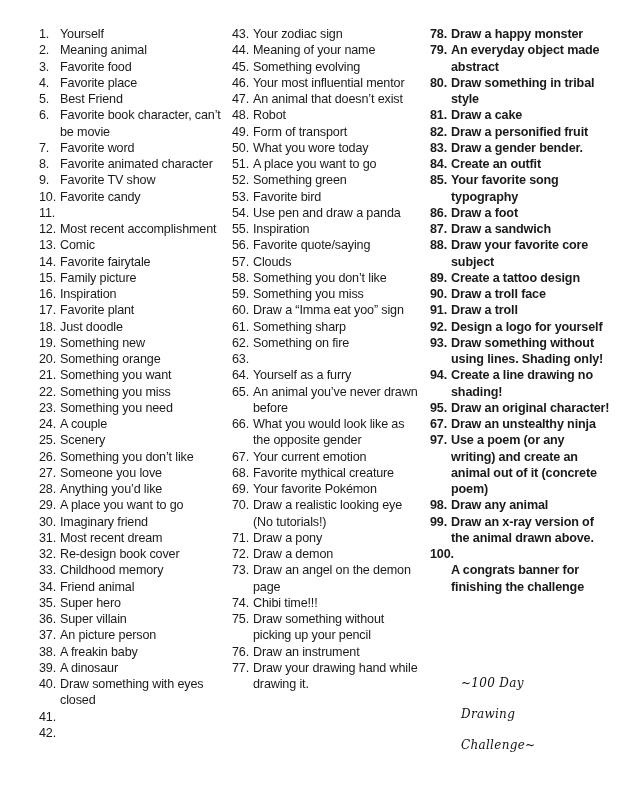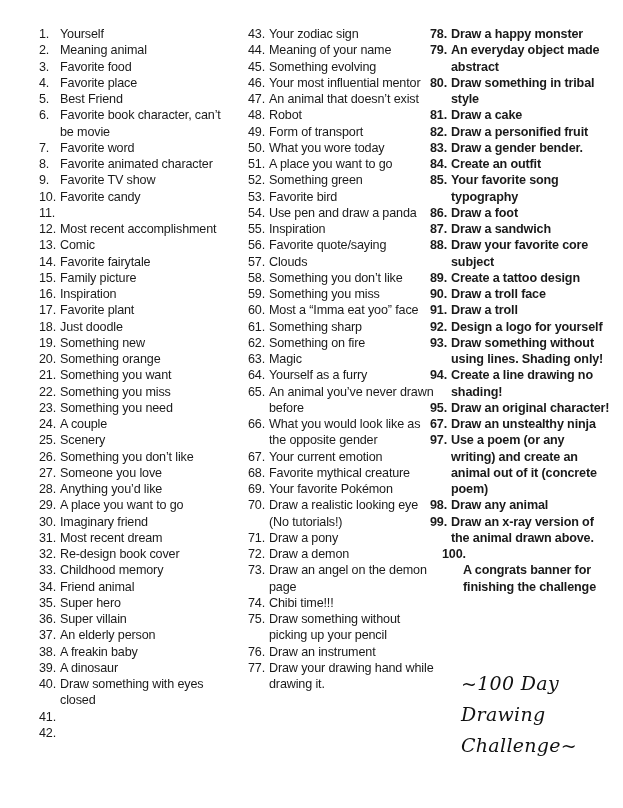--- a/index.html
+++ b/index.html
@@ -6,32 +6,32 @@
     body {
       width: 623px; height: 808px; position: relative; overflow: hidden;
       font-family: "Liberation Sans", sans-serif;
       color: #1a1a1a;
       font-size: 12.6px;
       letter-spacing: -0.15px;
     }
     .page { position: absolute; left: 0; top: 0; width: 623px; height: 808px; background: #fff; }
     .col { position: absolute; top: 26px; }
     .col-1 { left: 39px; width: 190px; }
-    .col-2 { left: 248px; width: 190px; }
+    .col-2 { left: 232px; width: 190px; }
     .col-3 { left: 430px; width: 180px; font-weight: bold; }
     .item { display: flex; align-items: flex-start; line-height: 16.25px; }
     .num { flex: 0 0 21px; white-space: nowrap; }
     .txt { flex: 1 1 auto; }
-    .item.num-own-line { display: block; margin-left: 12px; }
+    .item.num-own-line { display: block; }
     .item.num-own-line .num { display: block; }
     .item.num-own-line .txt { display: block; padding-left: 21px; }
     .title {
       position: absolute; left: 461px; top: 668px;
       font-family: "DejaVu Serif", serif;
-      font-size: 19px;
+      font-size: 12px;
       line-height: 31px;
       color: #111;
       letter-spacing: 0.3px;
       font-style: italic;
     }
     .title div { white-space: nowrap; }
   </style>
 </head>
 <body>
 
@@ -175,21 +175,21 @@
       <div class="item">
         <span class="num">35.</span>
         <span class="txt">Super hero</span>
       </div>
       <div class="item">
         <span class="num">36.</span>
         <span class="txt">Super villain</span>
       </div>
       <div class="item">
         <span class="num">37.</span>
-        <span class="txt">An elderly person</span>
+        <span class="txt">An picture person</span>
       </div>
       <div class="item">
         <span class="num">38.</span>
         <span class="txt">A freakin baby</span>
       </div>
       <div class="item">
         <span class="num">39.</span>
         <span class="txt">A dinosaur</span>
       </div>
       <div class="item">
@@ -267,33 +267,32 @@
       <div class="item">
         <span class="num">58.</span>
         <span class="txt">Something you don’t like</span>
       </div>
       <div class="item">
         <span class="num">59.</span>
         <span class="txt">Something you miss</span>
       </div>
       <div class="item">
         <span class="num">60.</span>
-        <span class="txt">Most a “Imma eat yoo” face</span>
+        <span class="txt">Draw a “Imma eat yoo” sign</span>
       </div>
       <div class="item">
         <span class="num">61.</span>
         <span class="txt">Something sharp</span>
       </div>
       <div class="item">
         <span class="num">62.</span>
         <span class="txt">Something on fire</span>
       </div>
       <div class="item">
         <span class="num">63.</span>
-        <span class="txt">Magic</span>
       </div>
       <div class="item">
         <span class="num">64.</span>
         <span class="txt">Yourself as a furry</span>
       </div>
       <div class="item">
         <span class="num">65.</span>
         <span class="txt">An animal you’ve never drawn before</span>
       </div>
       <div class="item">

